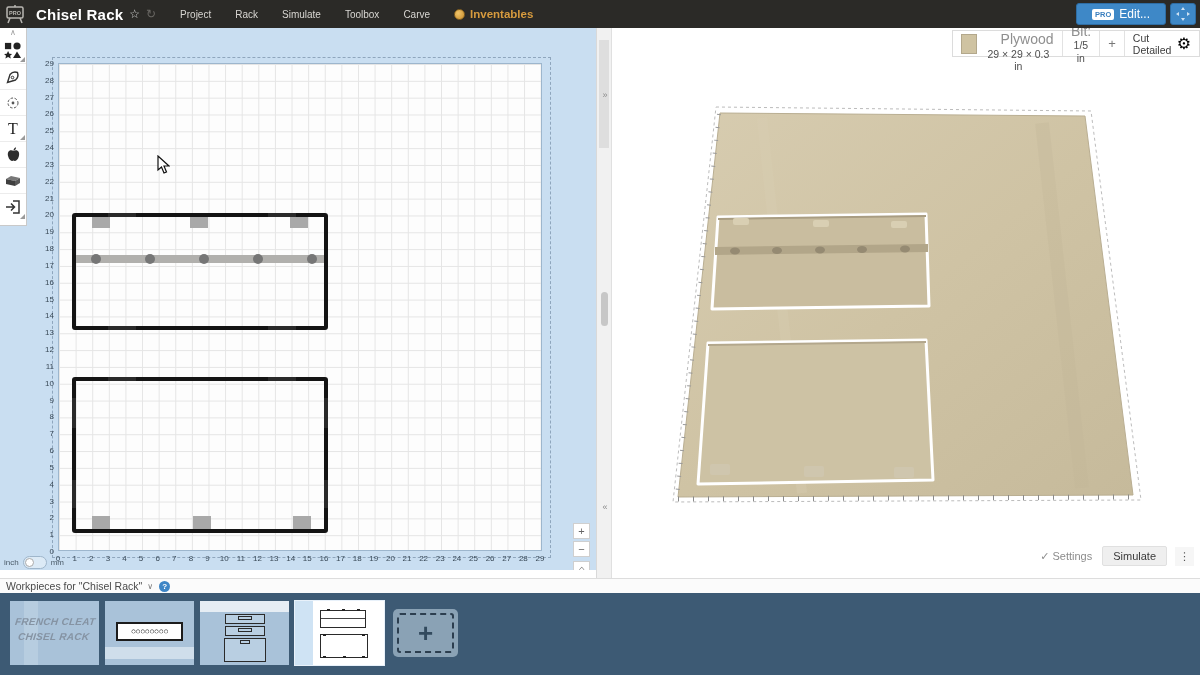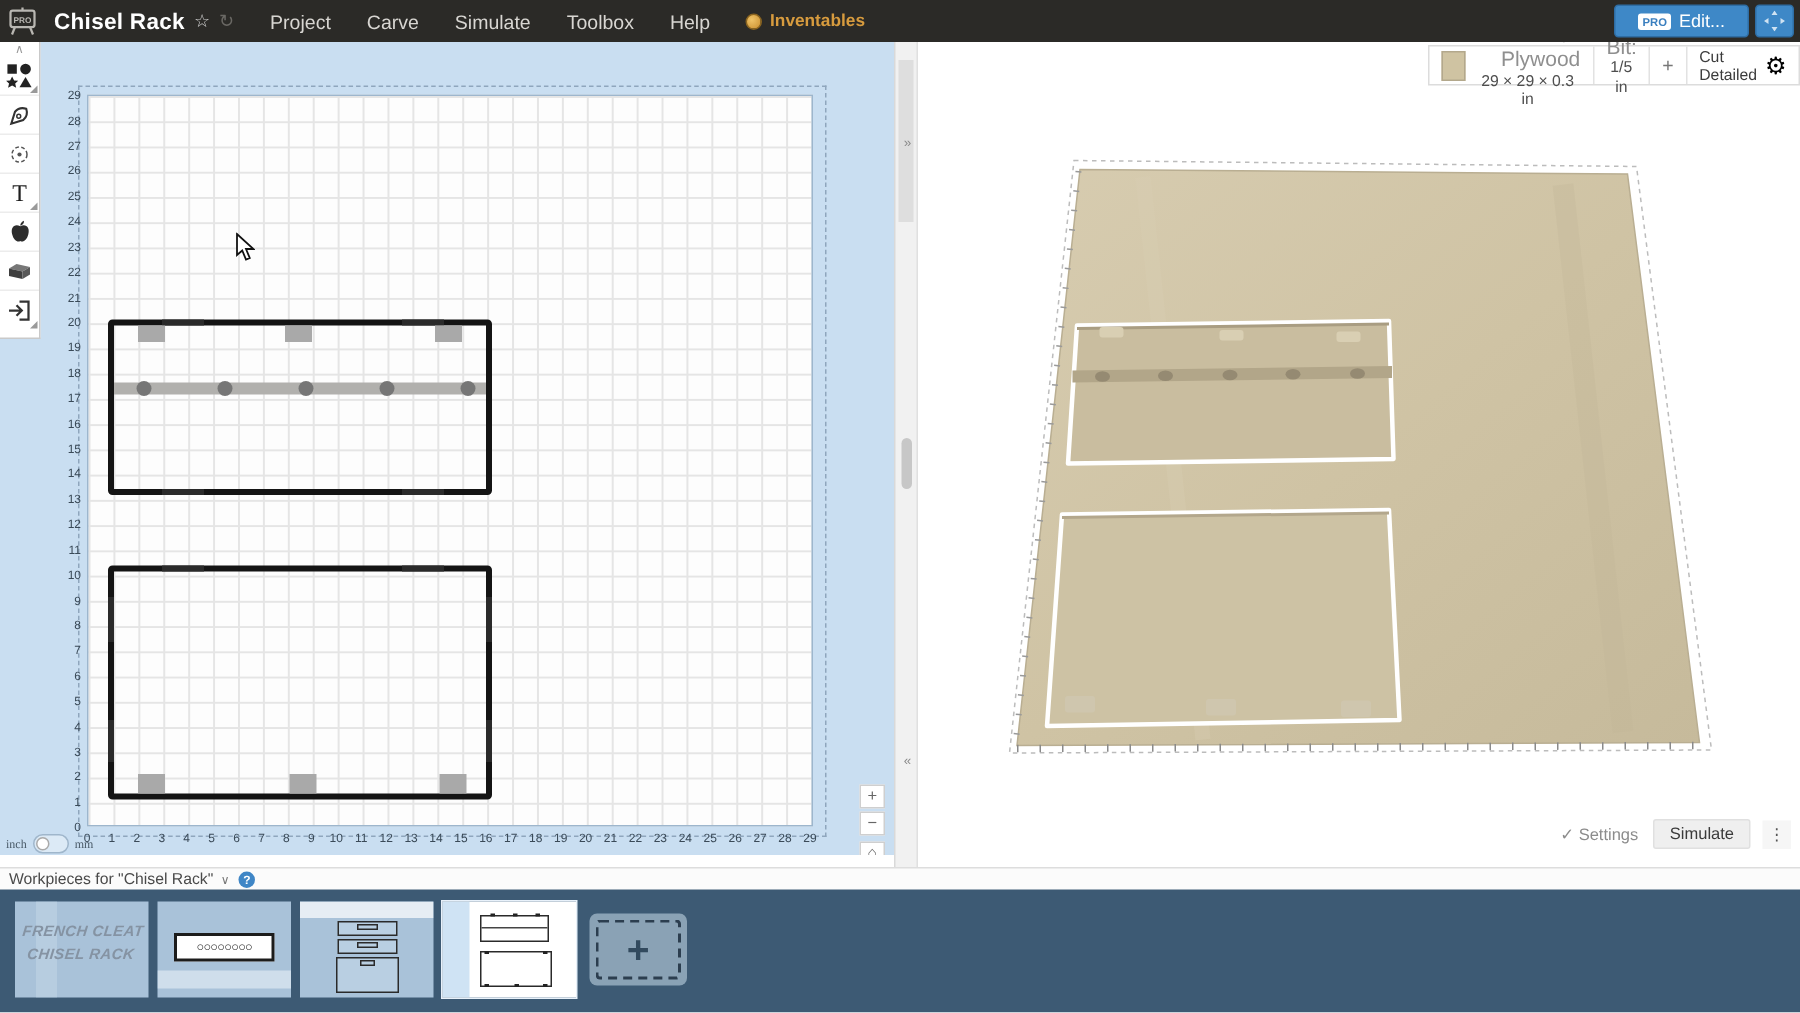--- a/index.html
+++ b/index.html
@@ -7,21 +7,21 @@
               font-family:"Liberation Sans", sans-serif; }
   #stage { position:relative; width:1068px; height:675px; }
 
   
   #topbar { position:absolute; left:0; top:0; width:1200px; height:28px;
             background:#2b2a27; display:flex; align-items:center; z-index:50; }
   #logo { width:26px; height:26px; margin-left:2px; display:flex; align-items:center; justify-content:center; }
   #proj-title { color:#fff; font-size:15px; font-weight:bold; margin-left:8px; letter-spacing:.2px; }
   .title-ico { color:#cfcfcf; font-size:12px; margin-left:6px; }
   .title-ico.dim { color:#6a6864; }
-  .menu-item { color:#d8d6d2; font-size:13px; margin-left:24px; cursor:pointer; }
+  .menu-item { color:#d8d6d2; font-size:10px; margin-left:24px; cursor:pointer; }
   #inventables { display:flex; align-items:center; margin-left:24px; cursor:pointer; }
   #inventables .coin { width:11px; height:11px; border-radius:50%;
       background:radial-gradient(circle at 35% 35%, #f0c469, #c98e2e); border:1px solid #8a6420;
       margin-right:5px; font-size:0; }
   #inventables .inv-label { color:#d79b3e; font-size:11.5px; font-weight:bold; }
   #topbar-right { margin-left:auto; display:flex; align-items:center; margin-right:4px; }
   #carve-btn { background:#3e88c7; border:1px solid #2e6da4; border-radius:3px; height:22px;
       width:90px; display:flex; align-items:center; justify-content:center; cursor:pointer; }
   #carve-btn .pro { background:#fff; color:#3a7fbf; font-size:7.5px; font-weight:bold;
       border-radius:2px; padding:1px 3px; margin-right:5px; }
@@ -58,21 +58,21 @@
   .edge-mark { position:absolute; background:#2a2a2a; }
   #shelf-bar { position:absolute; left:0; right:0; top:38px; height:8px; background:#b1b0ad; }
   .shelf-dot { position:absolute; width:10px; height:10px; border-radius:50%; background:#767676; top:37px; }
 
   #zoom-controls { position:absolute; left:573px; top:495px; width:17px; }
   .zoom-btn { width:17px; height:16px; background:#fff; border:1px solid #cfcfcf; color:#666;
       font-size:11px; line-height:14px; text-align:center; margin-bottom:2px; cursor:pointer; }
   #home-btn { margin-top:4px; }
 
   #unit-toggle { position:absolute; left:4px; top:528px; display:flex; align-items:center; }
-  #unit-toggle .u-label { font-size:8px; color:#4a5a68;font-family:Liberation Serif, serif; }
+  #unit-toggle .u-label { font-size:8px; color:#4a5a68; }
   #toggle-pill { width:24px; height:13px; border-radius:7px; background:#dceaf6; border:1px solid #9fb6cb;
       margin:0 4px; position:relative; cursor:pointer; }
   #toggle-knob { position:absolute; left:1px; top:1px; width:9px; height:9px; border-radius:50%;
       background:#fff; border:1px solid #aaa; }
 
   
   #divider { position:absolute; left:596px; top:28px; width:16px; height:550px; background:#f1f1f1;
       border-left:1px solid #d9d9d9; border-right:1px solid #e0e0e0; z-index:20; }
   #divider .seg { position:absolute; left:2px; top:12px; width:10px; height:108px; background:#dedede; }
   .div-ico { position:absolute; left:0; width:16px; text-align:center; color:#8a8a8a; font-size:9px; cursor:pointer; }
@@ -148,24 +148,24 @@
         <text x="11" y="12" text-anchor="middle" font-size="5.5" font-weight="bold" fill="#b9b7b2" font-family="Liberation Sans, sans-serif">PRO</text>
         <line x1="6" y1="15" x2="4" y2="20" stroke="#b9b7b2" stroke-width="1.5"></line>
         <line x1="16" y1="15" x2="18" y2="20" stroke="#b9b7b2" stroke-width="1.5"></line>
         <line x1="11" y1="2" x2="11" y2="4" stroke="#b9b7b2" stroke-width="1.5"></line>
       </svg>
     </div>
     <span id="proj-title">Chisel Rack</span>
     <span class="title-ico">☆</span>
     <span class="title-ico dim">↻</span>
     <span class="menu-item">Project</span>
-    <span class="menu-item">Carve</span>
+    <span class="menu-item">Rack</span>
     <span class="menu-item">Simulate</span>
     <span class="menu-item">Toolbox</span>
-    <span class="menu-item">Help</span>
+    <span class="menu-item">Carve</span>
     <span id="inventables">
       <span class="coin"></span>
       <span class="inv-label">Inventables</span>
     </span>
     <div id="topbar-right">
       <div id="carve-btn">
         <span class="pro">PRO</span>
         <span class="carve-label">Edit...</span>
       </div>
       <div id="jog-btn">

